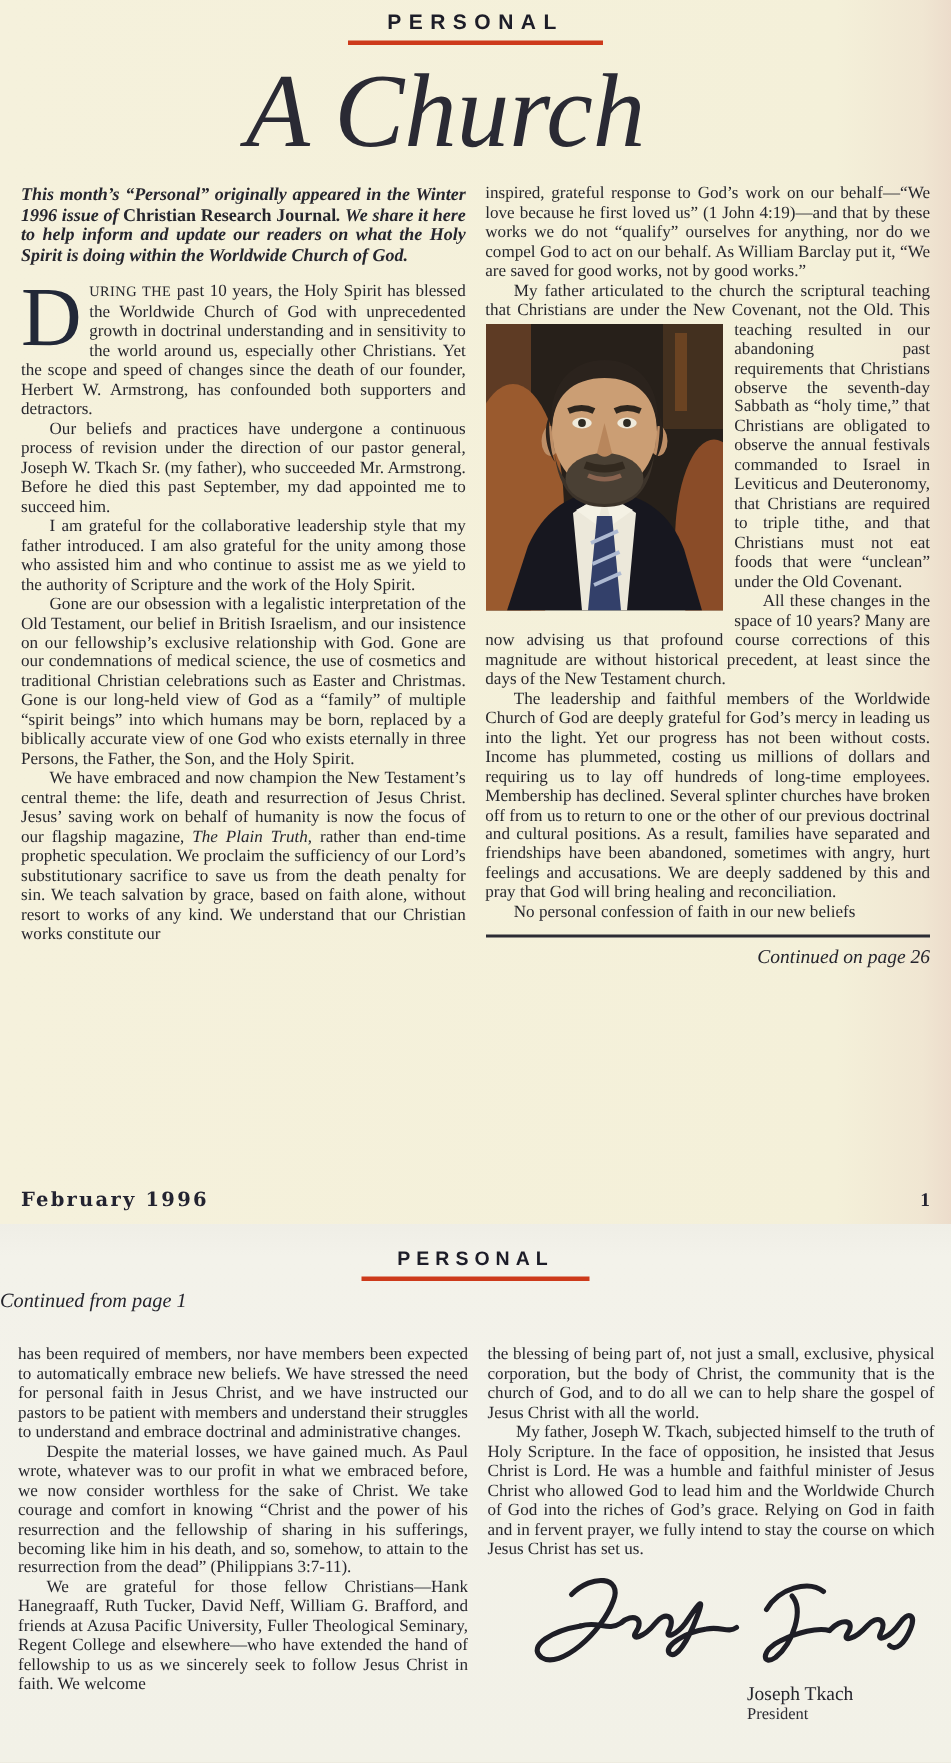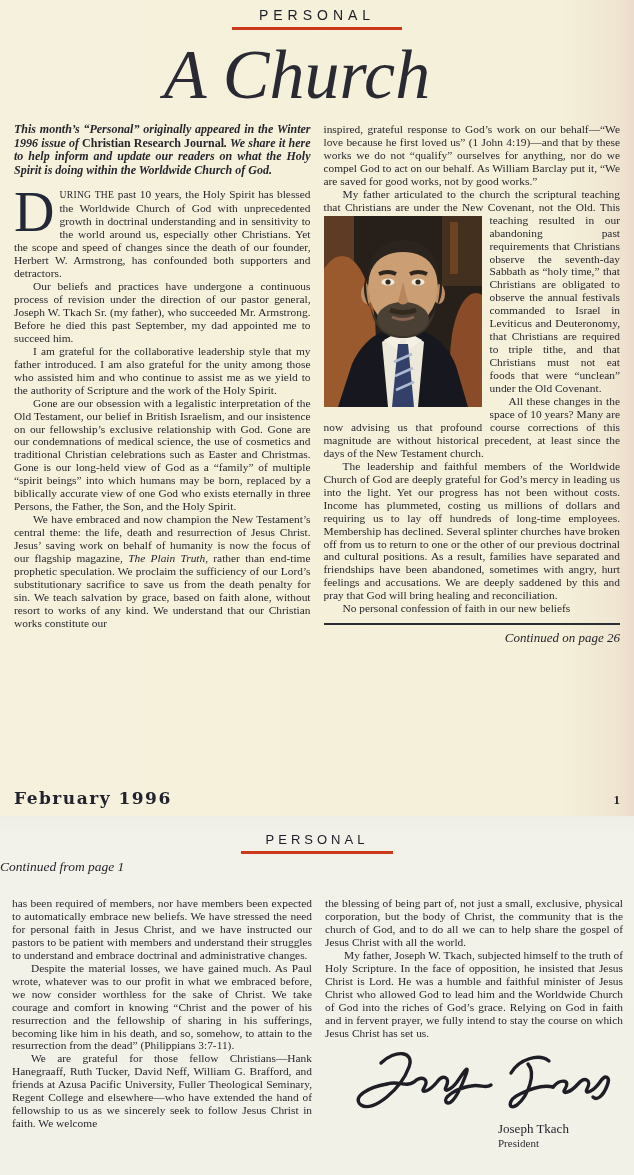--- a/index.html
+++ b/index.html
@@ -20,21 +20,21 @@
   }
   .page2 {
     height:359px;
     background:linear-gradient(180deg,#efeee6 0%, #f3f2ea 6%, #f2f1e7 100%);
   }
   
   .kicker-wrap { text-align:center; padding-top:6px; }
   .kicker {
     display:inline-block;
     font-family:"Liberation Sans", sans-serif;
-    font-weight:normal;
+    font-weight:bold;
     font-size:14px;
     letter-spacing:5px;
     color:#1d1d28;
   }
   .kicker-rule {
     width:170px; height:3px;
     margin:3px auto 0 auto;
     background:#cd3a1b;
     border:none;
   }
@@ -127,21 +127,21 @@
   
   .p1-footer {
     position:absolute;
     left:14px; right:14px; bottom:8px;
     display:flex;
     justify-content:space-between;
     align-items:baseline;
   }
   .issue-date {
     font-weight:bold;
-    font-size:17px;
+    font-size:13px;
     letter-spacing:1.5px;
     color:#232330;
     font-family:"DejaVu Serif", serif;
     text-align:center;
   }
   .page-num {
     font-weight:bold;
     font-size:13px;
     color:#232330;
   }

